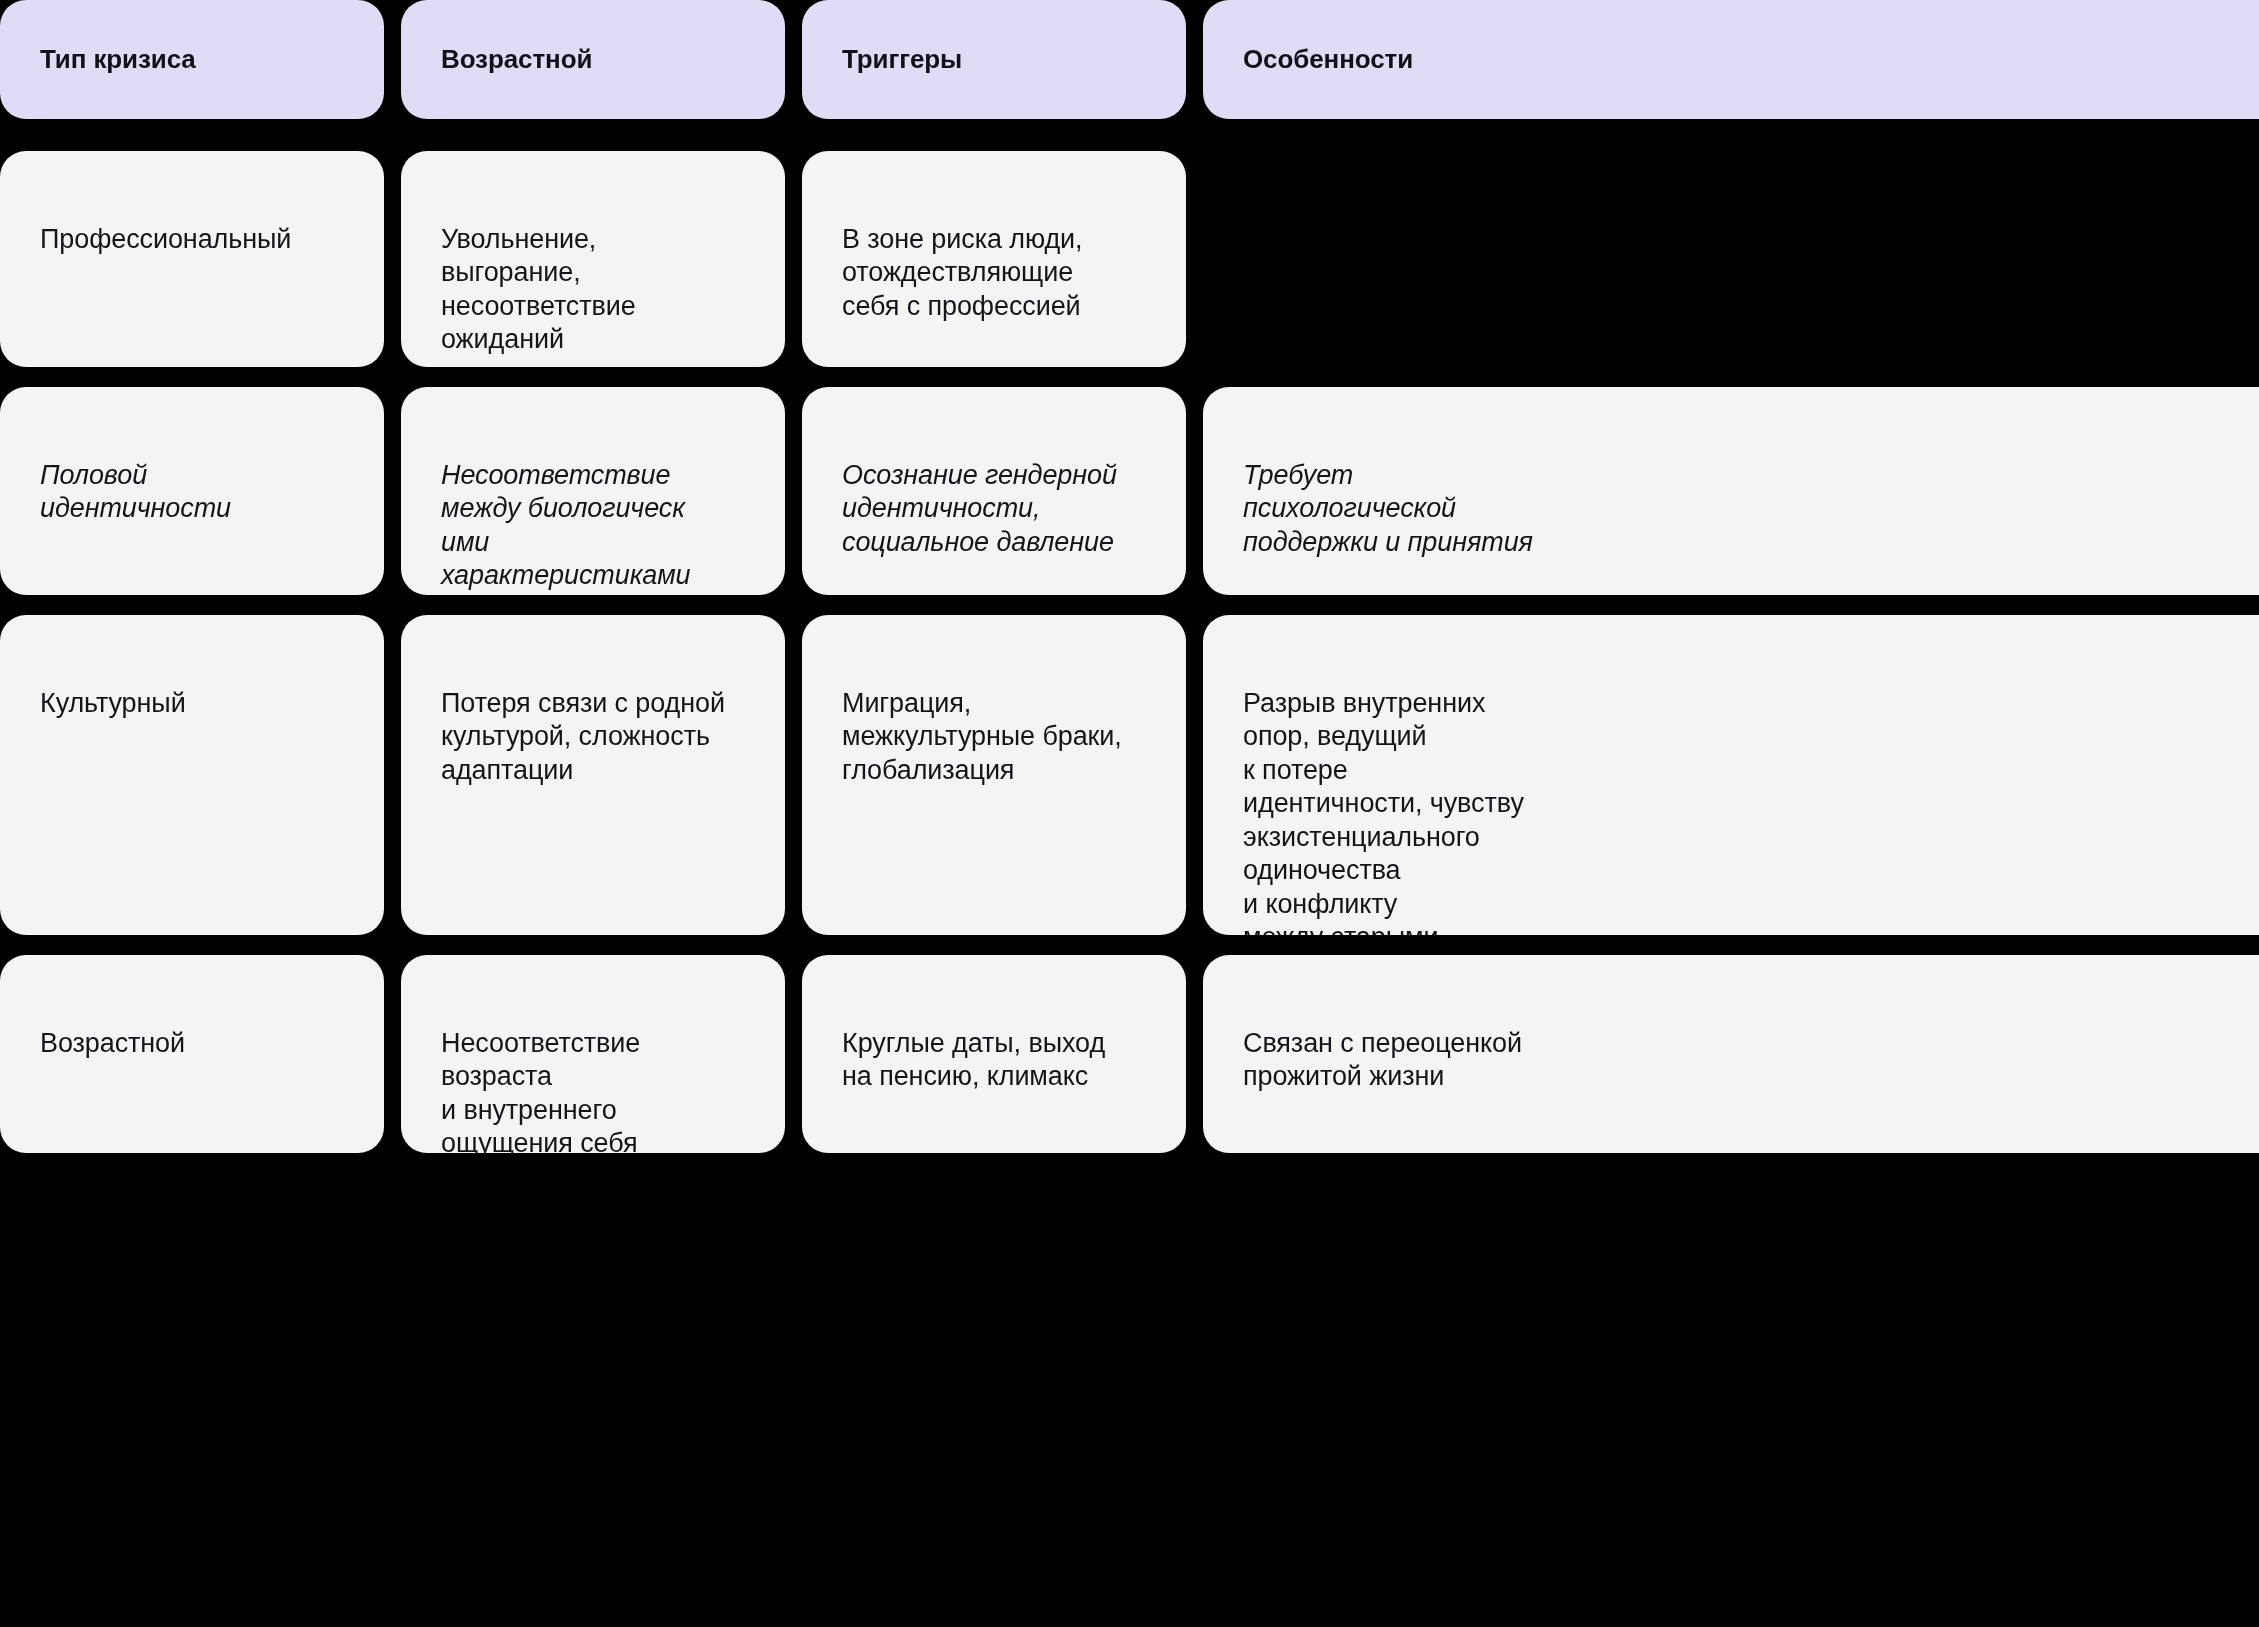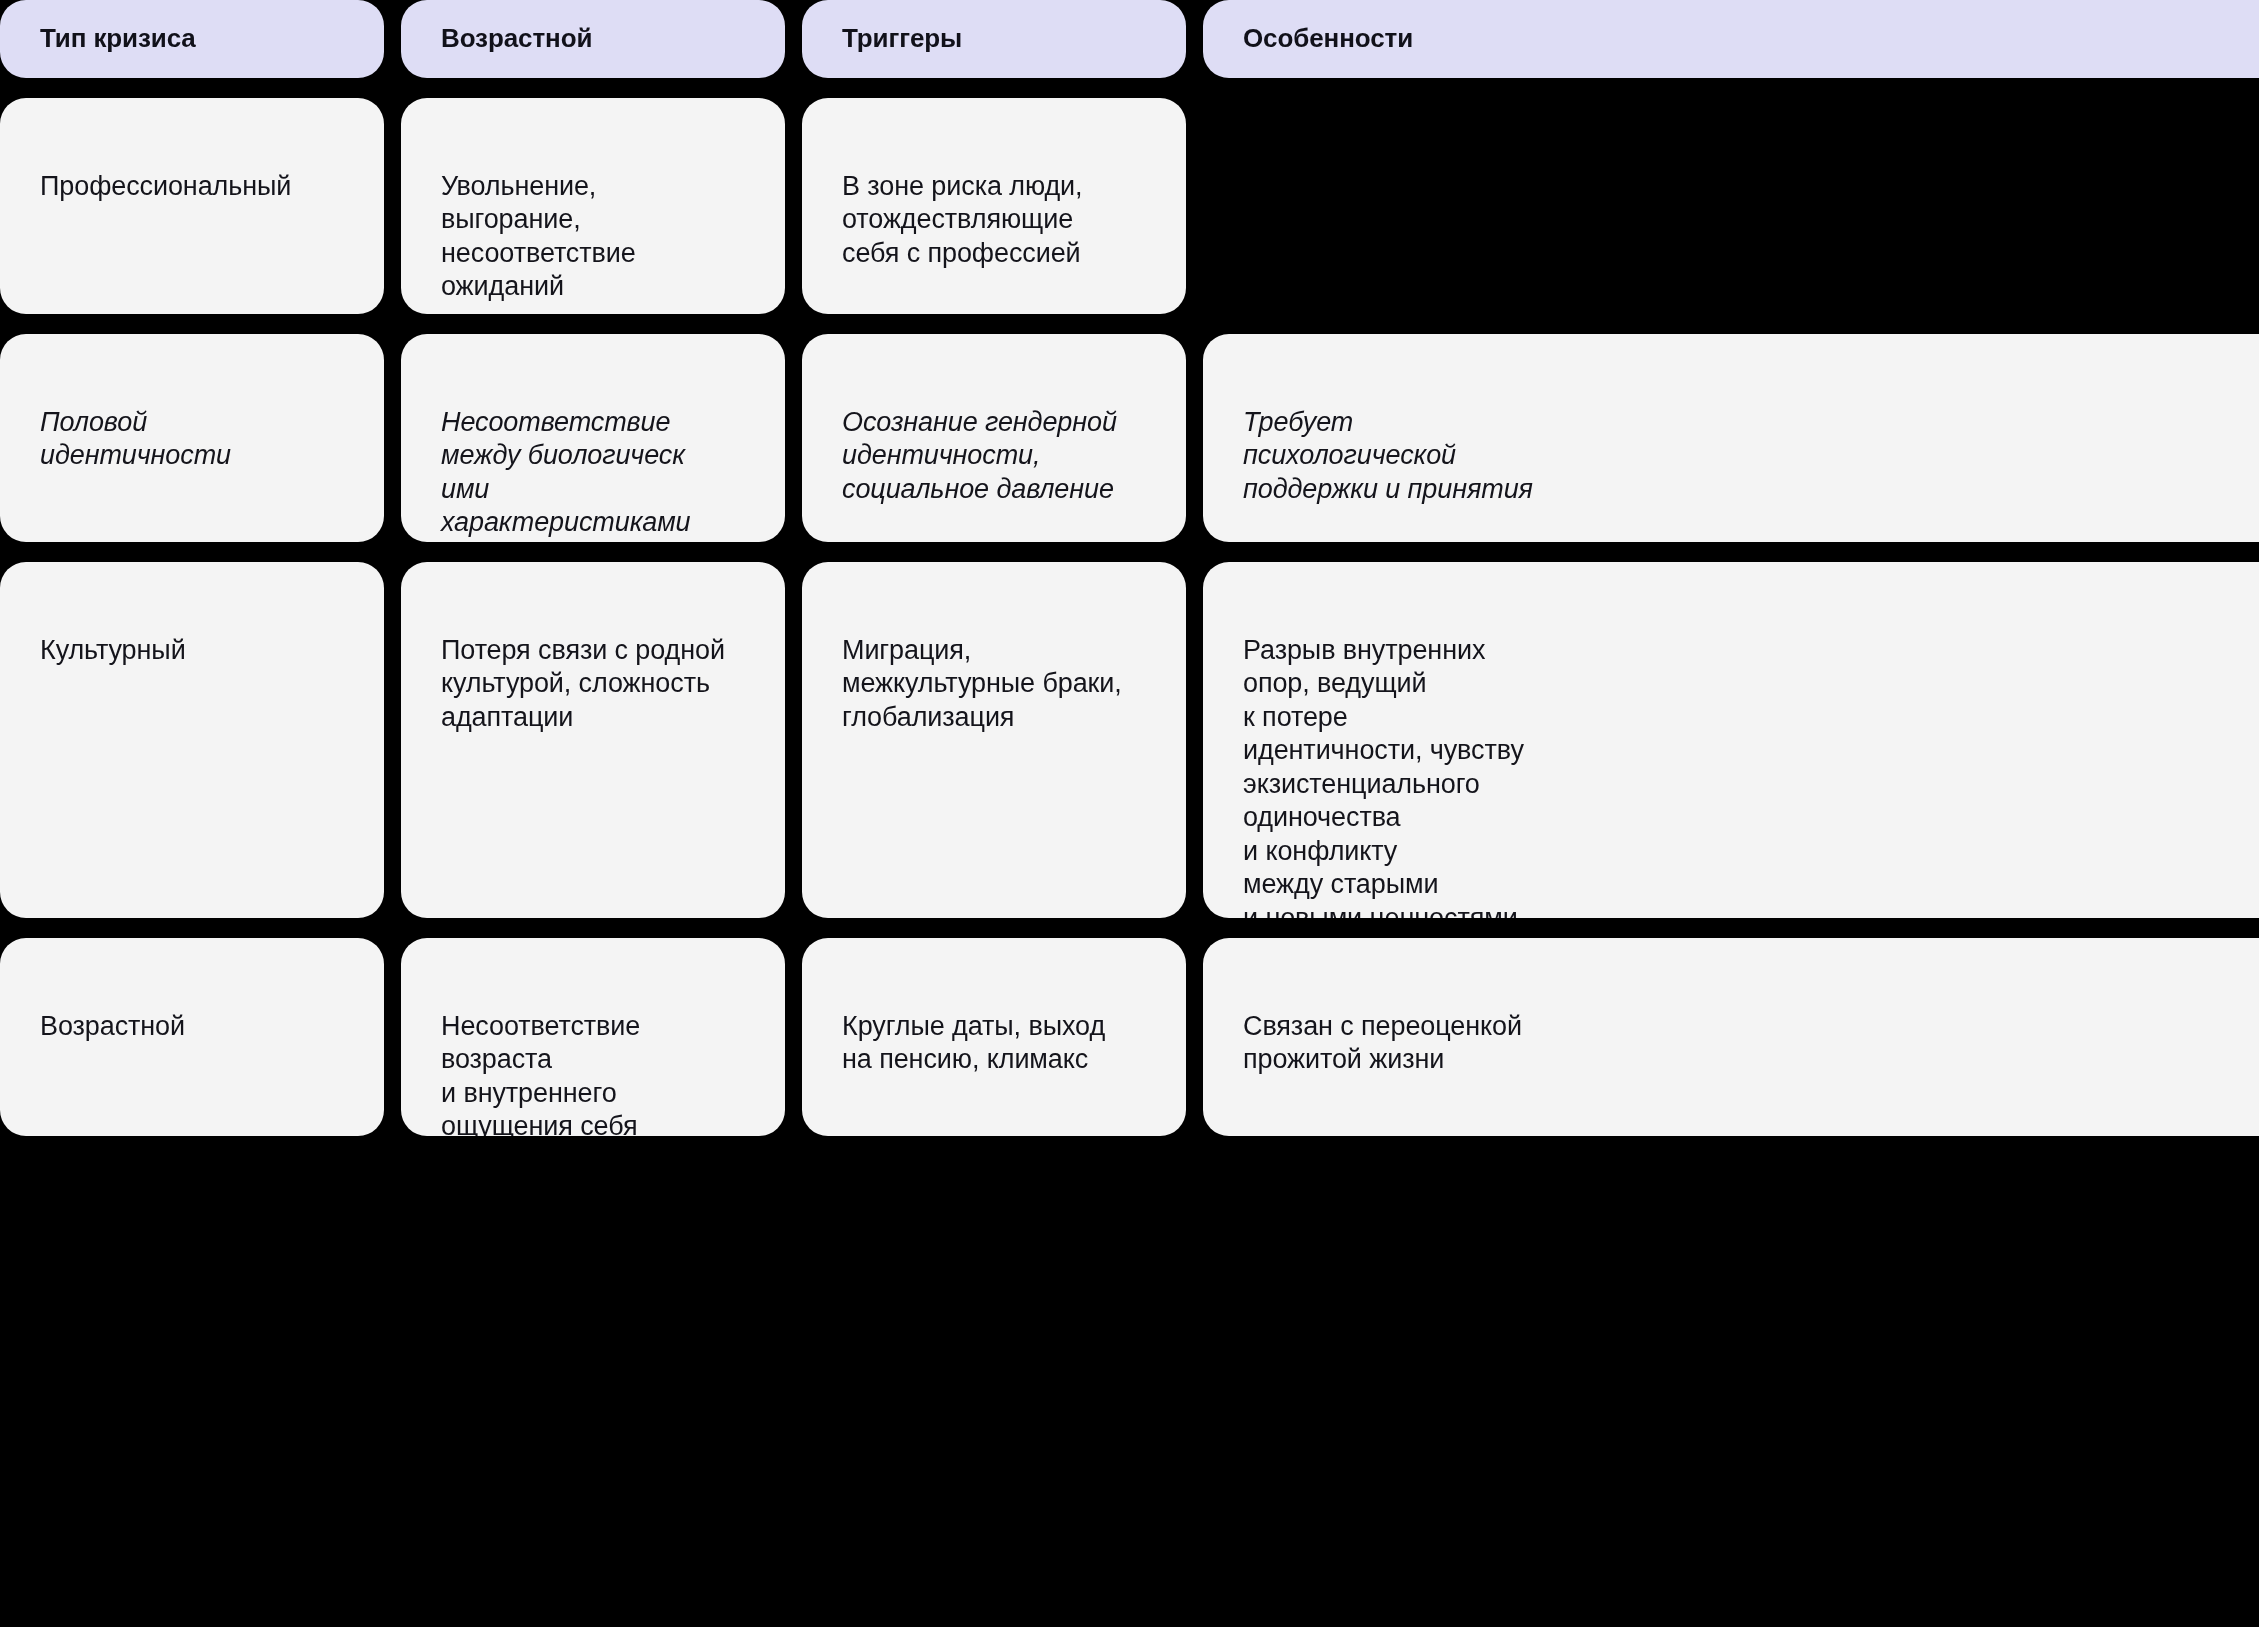--- a/index.html
+++ b/index.html
@@ -29,22 +29,22 @@
   .row {
     display: grid;
     grid-template-columns: 384px 384px 384px 1090px;
     column-gap: 17px;
     width: 2259px;
     box-sizing: border-box;
   }
 
   
   .header-row {
-    height: 78px;
-    margin-bottom: 20px;
+    height: 119px;
+    margin-bottom: 32px;
   }
   .header-cell {
     background: #DEDDF5;
     border-radius: 26px;
     display: flex;
     align-items: center;
     padding: 0 40px;
     box-sizing: border-box;
     overflow: hidden;
   }
@@ -82,21 +82,21 @@
     margin-top: 36px;
   }
   
   .cell.col-type {
     padding-top: 36px;
   }
 
   
   .row-h1 { height: 216px; }
   .row-h2 { height: 208px; font-style: italic; }
-  .row-h3 { height: 356px; }
+  .row-h3 { height: 320px; }
   .row-h4 { height: 198px; }
 </style>
 </head>
 <body>
 
 <div class="table-wrap">
 
   <div class="row header-row">
     <div class="header-cell">
       <span class="label">Тип кризиса</span>

